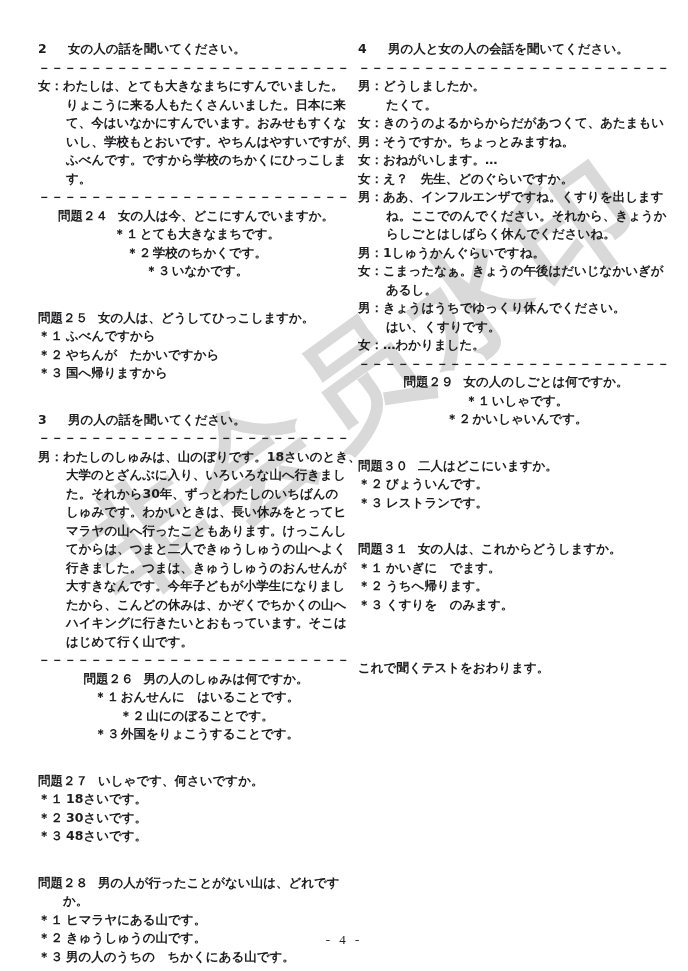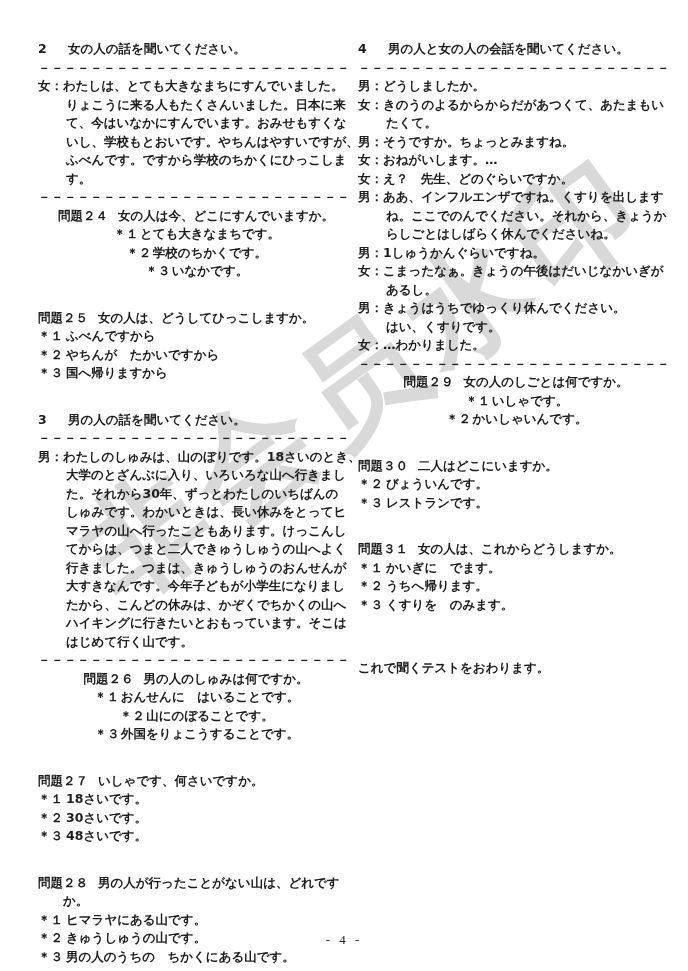--- a/index.html
+++ b/index.html
@@ -133,22 +133,22 @@
         </div>
       </div>
     <div class="col">
         <div class="block-heading"><span class="h-num">4</span><span class="h-text">男の人と女の人の会話を聞いてください。</span></div>
         <div class="block-sep">－－－－－－－－－－－－－－－－－－－－－－－－</div>
         <div class="block-dialogue">
           <div class="utterance">
             <div class="d-line">男：どうしましたか。</div>
           </div>
           <div class="utterance">
+            <div class="d-line cont">たくて。</div>
             <div class="d-line">女：きのうのよるからからだがあつくて、あたまもい</div>
-            <div class="d-line cont">たくて。</div>
           </div>
           <div class="utterance">
             <div class="d-line">男：そうですか。ちょっとみますね。</div>
           </div>
           <div class="utterance">
             <div class="d-line">女：おねがいします。…</div>
           </div>
           <div class="utterance">
             <div class="d-line">女：え？　先生、どのぐらいですか。</div>
           </div>

